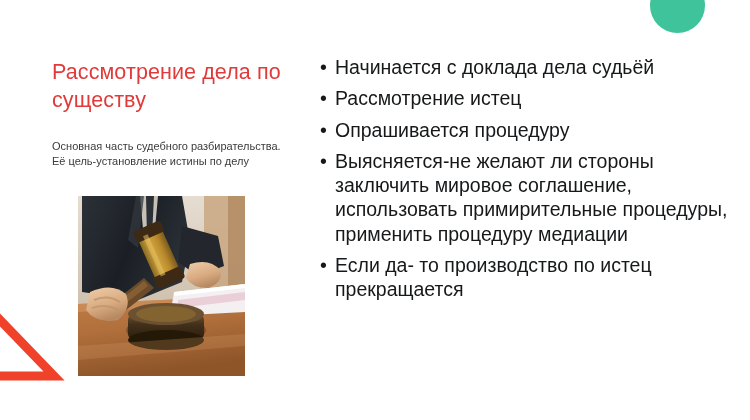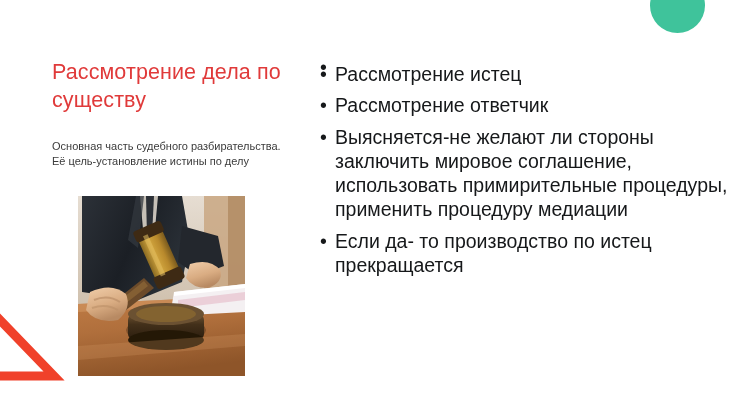--- a/index.html
+++ b/index.html
@@ -203,28 +203,29 @@
       <ellipse cx="88" cy="118" rx="30" ry="8" fill="#836330"></ellipse>
       <ellipse cx="88" cy="144" rx="38" ry="10" fill="#241806"></ellipse>
 
       <path d="M0 150 L167 138 L167 150 L0 164 Z" fill="#d79d68" opacity="0.25"></path>
     </svg>
   </div>
 
   <ul class="bullets">
     <li class="bullet">
       <span class="dot">•</span>
+      <span>Начинается с доклада дела судьёй</span>
     </li>
     <li class="bullet">
       <span class="dot">•</span>
       <span>Рассмотрение истец</span>
     </li>
     <li class="bullet">
       <span class="dot">•</span>
-      <span>Рассмотрение ответчик</span>
+      <span>Опрашивается процедуру</span>
     </li>
     <li class="bullet">
       <span class="dot">•</span>
       <span>Выясняется-не желают ли стороны заключить мировое соглашение, использовать примирительные процедуры, применить процедуру медиации</span>
     </li>
     <li class="bullet">
       <span class="dot">•</span>
       <span>Если да- то производство по истец прекращается</span>
     </li>
   </ul>

